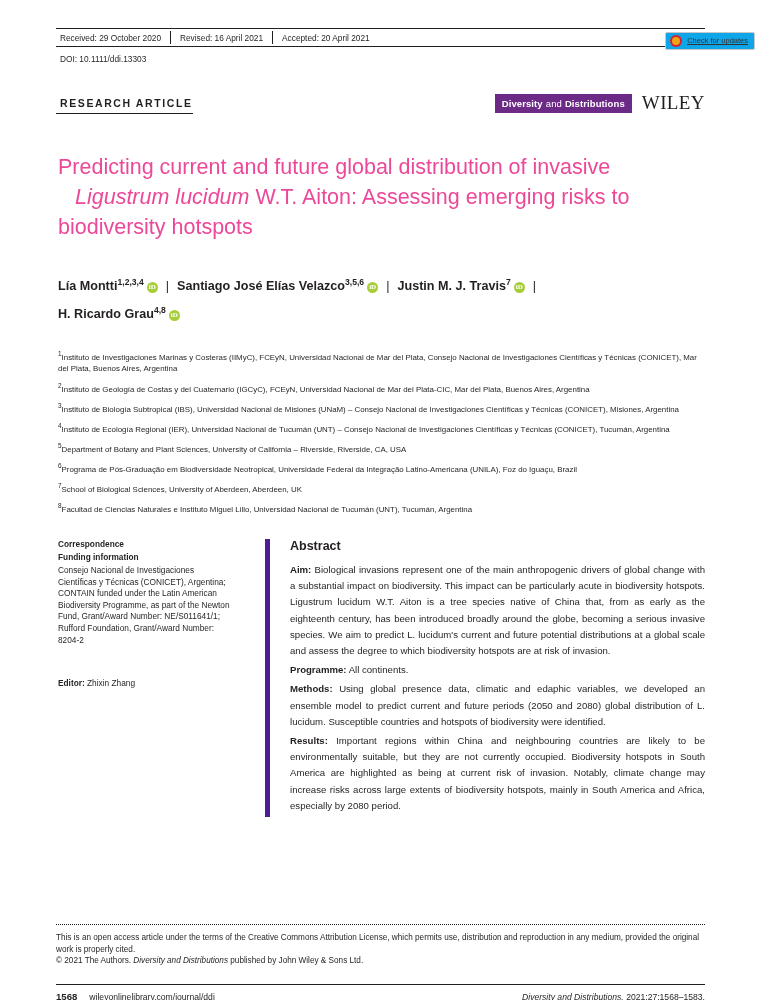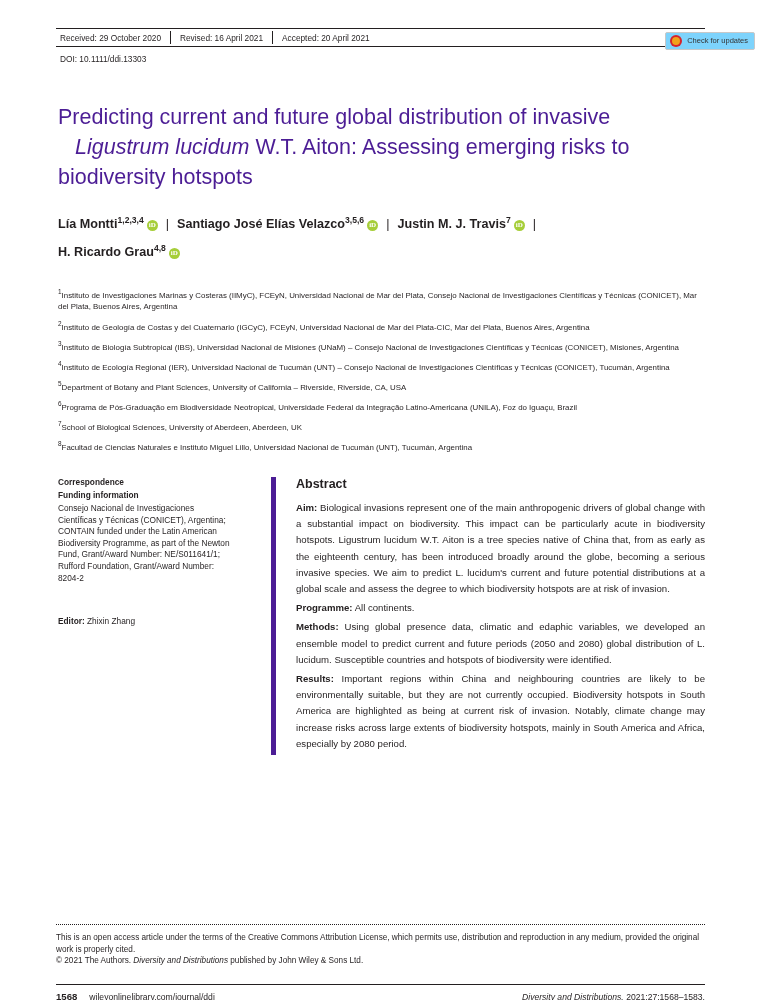--- a/index.html
+++ b/index.html
@@ -23,28 +23,29 @@
     padding: 0 56px;
   }
 
   
   .updates-badge {
     position: absolute;
     top: 4px;
     right: 6px;
     border: 1px solid #c8c8c8;
     border-radius: 2px;
-    background: #7dd3fc;
+    background: #0ea5e9;
     padding: 2px 6px 2px 4px;
     display: flex;
     align-items: center;
     gap: 5px;
     font-size: 7.5px;
     color: #333;
     line-height: 1;
+    text-decoration: underline;
   }
   .updates-badge .crossmark {
     width: 12px;
     height: 12px;
     border-radius: 50%;
     background: #d6232b;
     position: relative;
     display: inline-block;
   }
   .updates-badge .crossmark::before {
@@ -122,29 +123,29 @@
     font-weight: normal;
     color: #231f20;
   }
 
   
   .title {
     margin-top: 38px;
     font-size: 21.5px;
     line-height: 30px;
     font-weight: normal;
-    color: #4c1d95;
+    color: #ec4899;
     padding-left: 2px;
     max-width: 640px;
   }
   .title i { font-style: italic; margin-left: 17px; }
 
   
   .authors {
-    margin-top: 16px;
+    margin-top: 28px;
     font-size: 12.6px;
     font-weight: bold;
     line-height: 24px;
     padding-left: 2px;
     max-width: 650px;
   }
   .authors .sup { font-size: 8.6px; vertical-align: super; font-weight: bold; }
   .authors .bar { font-weight: normal; color: #231f20; padding: 0 8px; }
   .orcid {
     display: inline-block;
@@ -171,21 +172,21 @@
     font-size: 7.9px;
     line-height: 11.4px;
     margin-bottom: 5px;
   }
   .aff sup { font-size: 6.4px; }
 
   
   .cols {
     margin-top: 24px;
     display: flex;
-    gap: 18px;
+    gap: 12px;
     padding-left: 2px;
   }
   .col-left {
     width: 195px;
     padding-right: 18px;
     box-sizing: border-box;
   }
   .col-left h4 {
     font-size: 8.3px;
     margin: 0 0 3px 0;
@@ -257,20 +258,27 @@
   <div class="history">
     <div class="cell">Received: 29 October 2020</div>
     <div class="sep"></div>
     <div class="cell">Revised: 16 April 2021</div>
     <div class="sep"></div>
     <div class="cell">Accepted: 20 April 2021</div>
   </div>
 
   <div class="doi">DOI: 10.1111/ddi.13303</div>
 
+  <div class="type-row">
+    <div class="article-type">RESEARCH ARTICLE</div>
+    <div class="brand">
+      <div class="journal-logo"><span>Diversity</span><span class="light" style="padding:0 3px">and</span><span>Distributions</span></div>
+      <div class="wiley">WILEY</div>
+    </div>
+  </div>
 
   <h1 class="title">
     <span>Predicting current and future global distribution of invasive</span><br>
     <i>Ligustrum lucidum</i><span> W.T. Aiton: Assessing emerging risks to</span><br>
     <span>biodiversity hotspots</span>
   </h1>
 
   <div class="authors">
     <span>Lía Montti</span><span class="sup">1,2,3,4</span><span class="orcid">iD</span><span class="bar">|</span><span>Santiago José Elías Velazco</span><span class="sup">3,5,6</span><span class="orcid">iD</span><span class="bar">|</span><span>Justin M. J. Travis</span><span class="sup">7</span><span class="orcid">iD</span><span class="bar">|</span><br>
     <span>H. Ricardo Grau</span><span class="sup">4,8</span><span class="orcid">iD</span>

